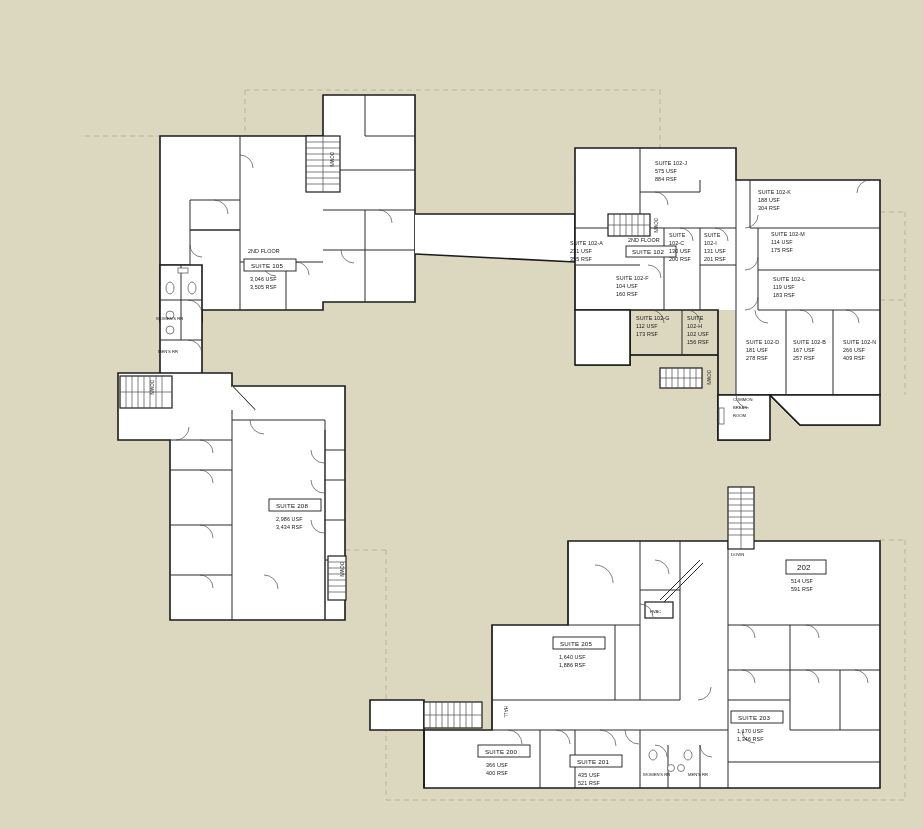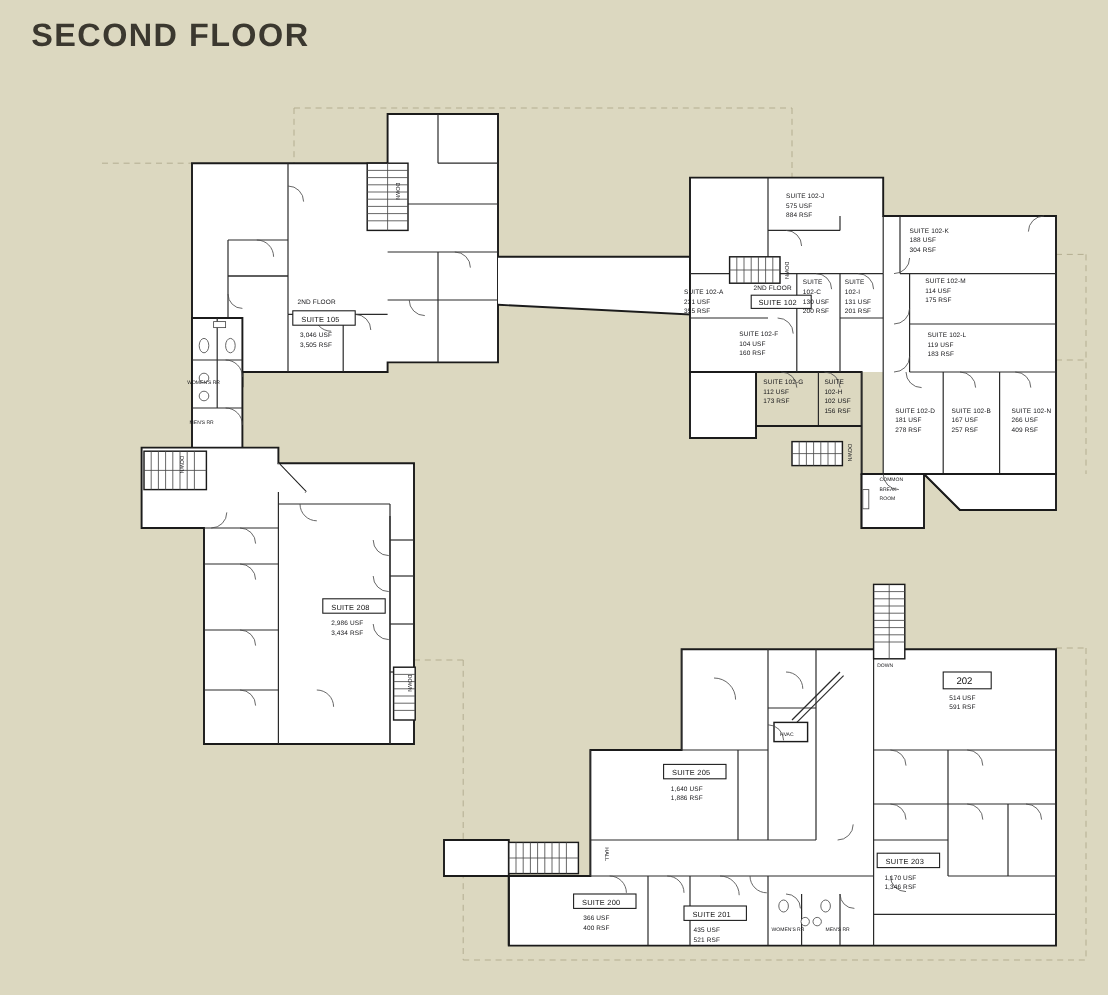--- a/index.html
+++ b/index.html
@@ -106,21 +106,20 @@
     font-family: "Liberation Sans", sans-serif;
     font-size: 8px;
     fill: #111;
   }
 </style>
 </head>
 <body>
 
 <div id="page">
 
-  <div id="floor-title">SECOND FLOOR</div>
 
   <svg id="plan-svg" width="923" height="829" viewBox="0 0 923 829">
 
     <g>
       <path class="dash-guide" d="M 245 90 L 245 136"></path>
       <path class="dash-guide" d="M 245 90 L 660 90"></path>
       <path class="dash-guide" d="M 660 90 L 660 148"></path>
       <path class="dash-guide" d="M 85 136 L 160 136"></path>
       <path class="dash-guide" d="M 880 212 L 905 212"></path>
       <path class="dash-guide" d="M 905 212 L 905 395"></path>

